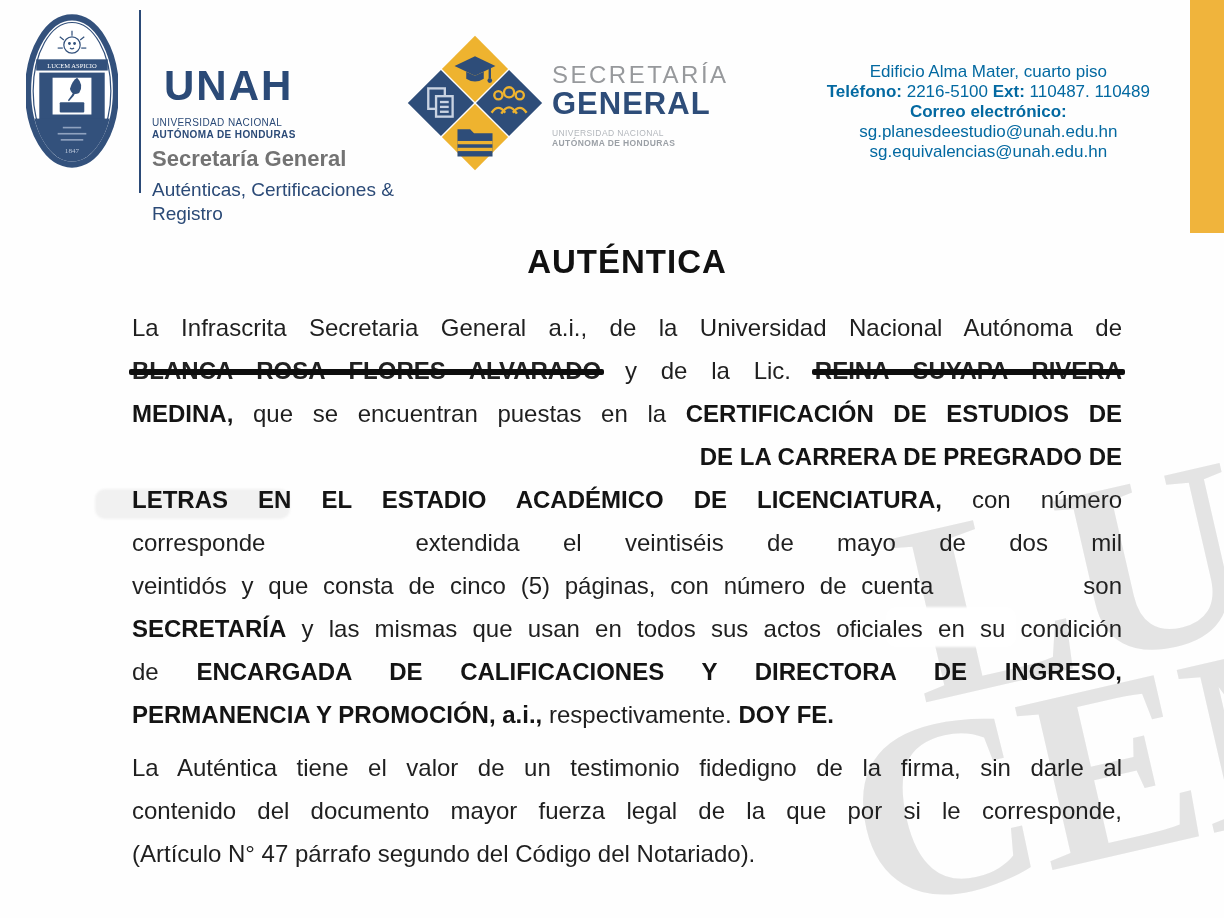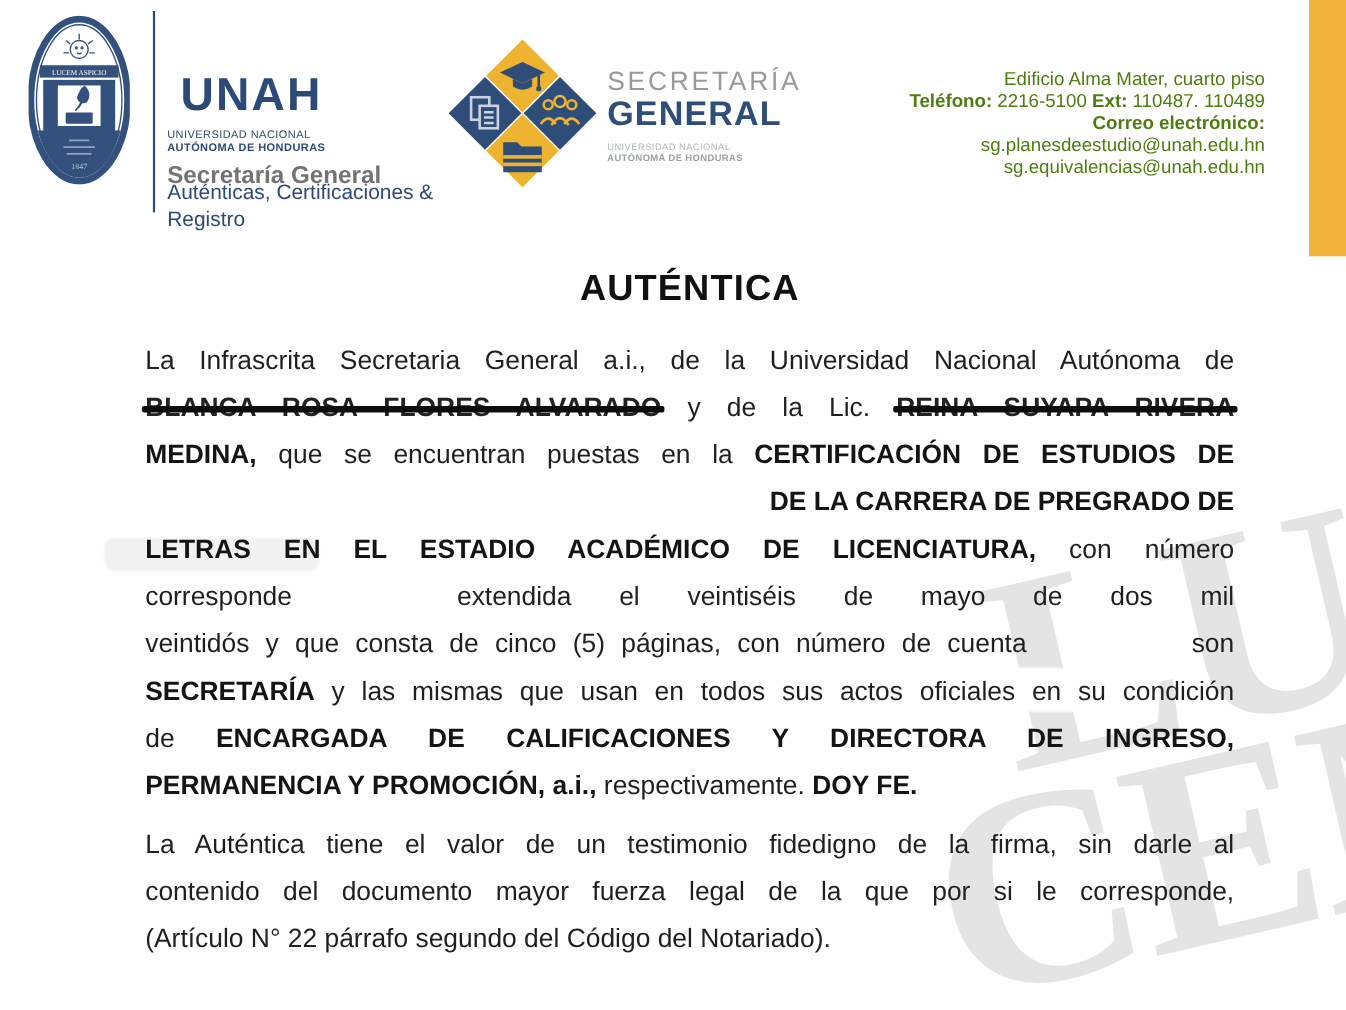--- a/index.html
+++ b/index.html
@@ -24,21 +24,21 @@
   .unah-small{left:152px;top:117px;font-size:10px;color:#2b4a77;line-height:12px;letter-spacing:.4px;}
   .unah-small .b{font-weight:bold;}
   .unah-dept{left:152px;top:146px;font-size:22px;font-weight:bold;color:#737373;}
   .unah-sub{left:152px;top:174px;font-size:19px;color:#2b4a77;line-height:24px;}
   .sg-diamonds{left:402px;top:30px;width:146px;height:146px;}
   .sg-text{left:556px;top:62px;}
   .sg-top{font-size:24px;color:#97999c;letter-spacing:2.5px;line-height:26px;}
   .sg-bottom{font-size:31px;font-weight:bold;color:#2e4d79;letter-spacing:1px;line-height:32px;}
   .sg-small{margin-top:8px;font-size:8.5px;line-height:10px;letter-spacing:.4px;color:#b3b7bc;}
   .sg-small .b{font-weight:bold;color:#9ba0a6;}
-  .contact{right:74px;top:62px;text-align:right;color:#4d7c0f;font-size:17px;line-height:20px;}
+  .contact{right:74px;top:62px;text-align:center;color:#0369a1;font-size:17px;line-height:20px;}
   .contact b{font-weight:bold;}
 
   
   .doc-title{position:absolute;left:132px;top:243px;width:990px;z-index:2;
              text-align:center;font-size:33px;font-weight:bold;color:#111;letter-spacing:1px;}
   .doc-body{position:absolute;left:132px;top:306px;width:990px;z-index:2;font-size:24px;}
   .para + .para{margin-top:10px;}
   .line{height:43px;line-height:43px;white-space:nowrap;}
   .line.justify{text-align:justify;text-align-last:justify;text-justify:inter-word;white-space:normal;}
   .line.right{text-align:right;}
@@ -105,21 +105,21 @@
   </svg>
 
   <div class="hdr hdr-divider" style="position: absolute; left: 139px; top: 10px;"></div>
 
   <div class="hdr unah-acronym" style="position: absolute; left: 164px; top: 62px;">UNAH</div>
   <div class="hdr unah-small" style="position: absolute; left: 152px; top: 117px;">
     <div>UNIVERSIDAD NACIONAL</div>
     <div class="b">AUTÓNOMA DE HONDURAS</div>
   </div>
   <div class="hdr unah-dept" style="position: absolute; left: 152px; top: 146px;">Secretaría General</div>
-  <div class="hdr unah-sub" style="position: absolute; left: 152px; top: 164px;">
+  <div class="hdr unah-sub" style="position: absolute; left: 152px; top: 178px;">
     <div>Auténticas, Certificaciones &amp;</div>
     <div>Registro</div>
   </div>
 
   <svg class="hdr sg-diamonds" style="position: absolute; left: 402px; top: 30px;" viewBox="0 0 150 150">
     <polygon points="75,6 109,40 75,74 41,40" fill="#eeb32f"></polygon>
     <polygon points="6,75 40,41 74,75 40,109" fill="#2e4d79"></polygon>
     <polygon points="76,75 110,41 144,75 110,109" fill="#2e4d79"></polygon>
     <polygon points="75,76 109,110 75,144 41,110" fill="#eeb32f"></polygon>
     <g fill="#2e4d79">
@@ -176,17 +176,17 @@
         <div class="line justify"><span class="seg-bold">LETRAS EN EL ESTADIO ACADÉMICO DE LICENCIATURA,</span><span class="seg-regular"> con número</span></div>
         <div class="line justify"><span class="seg-regular">corresponde</span><span class="seg-gap" style="width: 150px;"></span><span class="seg-regular">extendida el veintiséis de mayo de dos mil</span></div>
         <div class="line justify"><span class="seg-regular">veintidós  y que consta de cinco (5) páginas, con número de cuenta</span><span class="seg-gap" style="width: 150px;"></span><span class="seg-regular">son</span></div>
         <div class="line justify"><span class="seg-bold">SECRETARÍA</span><span class="seg-regular"> y las mismas que usan en todos sus actos oficiales en su condición</span></div>
         <div class="line justify"><span class="seg-regular">de </span><span class="seg-bold">ENCARGADA DE CALIFICACIONES Y DIRECTORA DE INGRESO,</span></div>
         <div class="line left"><span class="seg-bold">PERMANENCIA Y PROMOCIÓN, a.i.,</span><span class="seg-regular"> respectivamente. </span><span class="seg-bold">DOY FE.</span></div>
       </div>
       <div class="para">
         <div class="line justify"><span class="seg-regular">La Auténtica tiene el valor de un testimonio fidedigno de la firma, sin darle al</span></div>
         <div class="line justify"><span class="seg-regular">contenido del documento mayor fuerza legal de la que por si le corresponde,</span></div>
-        <div class="line left"><span class="seg-regular">(Artículo N° 22 párrafo segundo del Código del Notariado).</span></div>
+        <div class="line left"><span class="seg-regular">(Artículo N° 47 párrafo segundo del Código del Notariado).</span></div>
       </div>
     </div>
 
 </div>
 
 </body></html>

